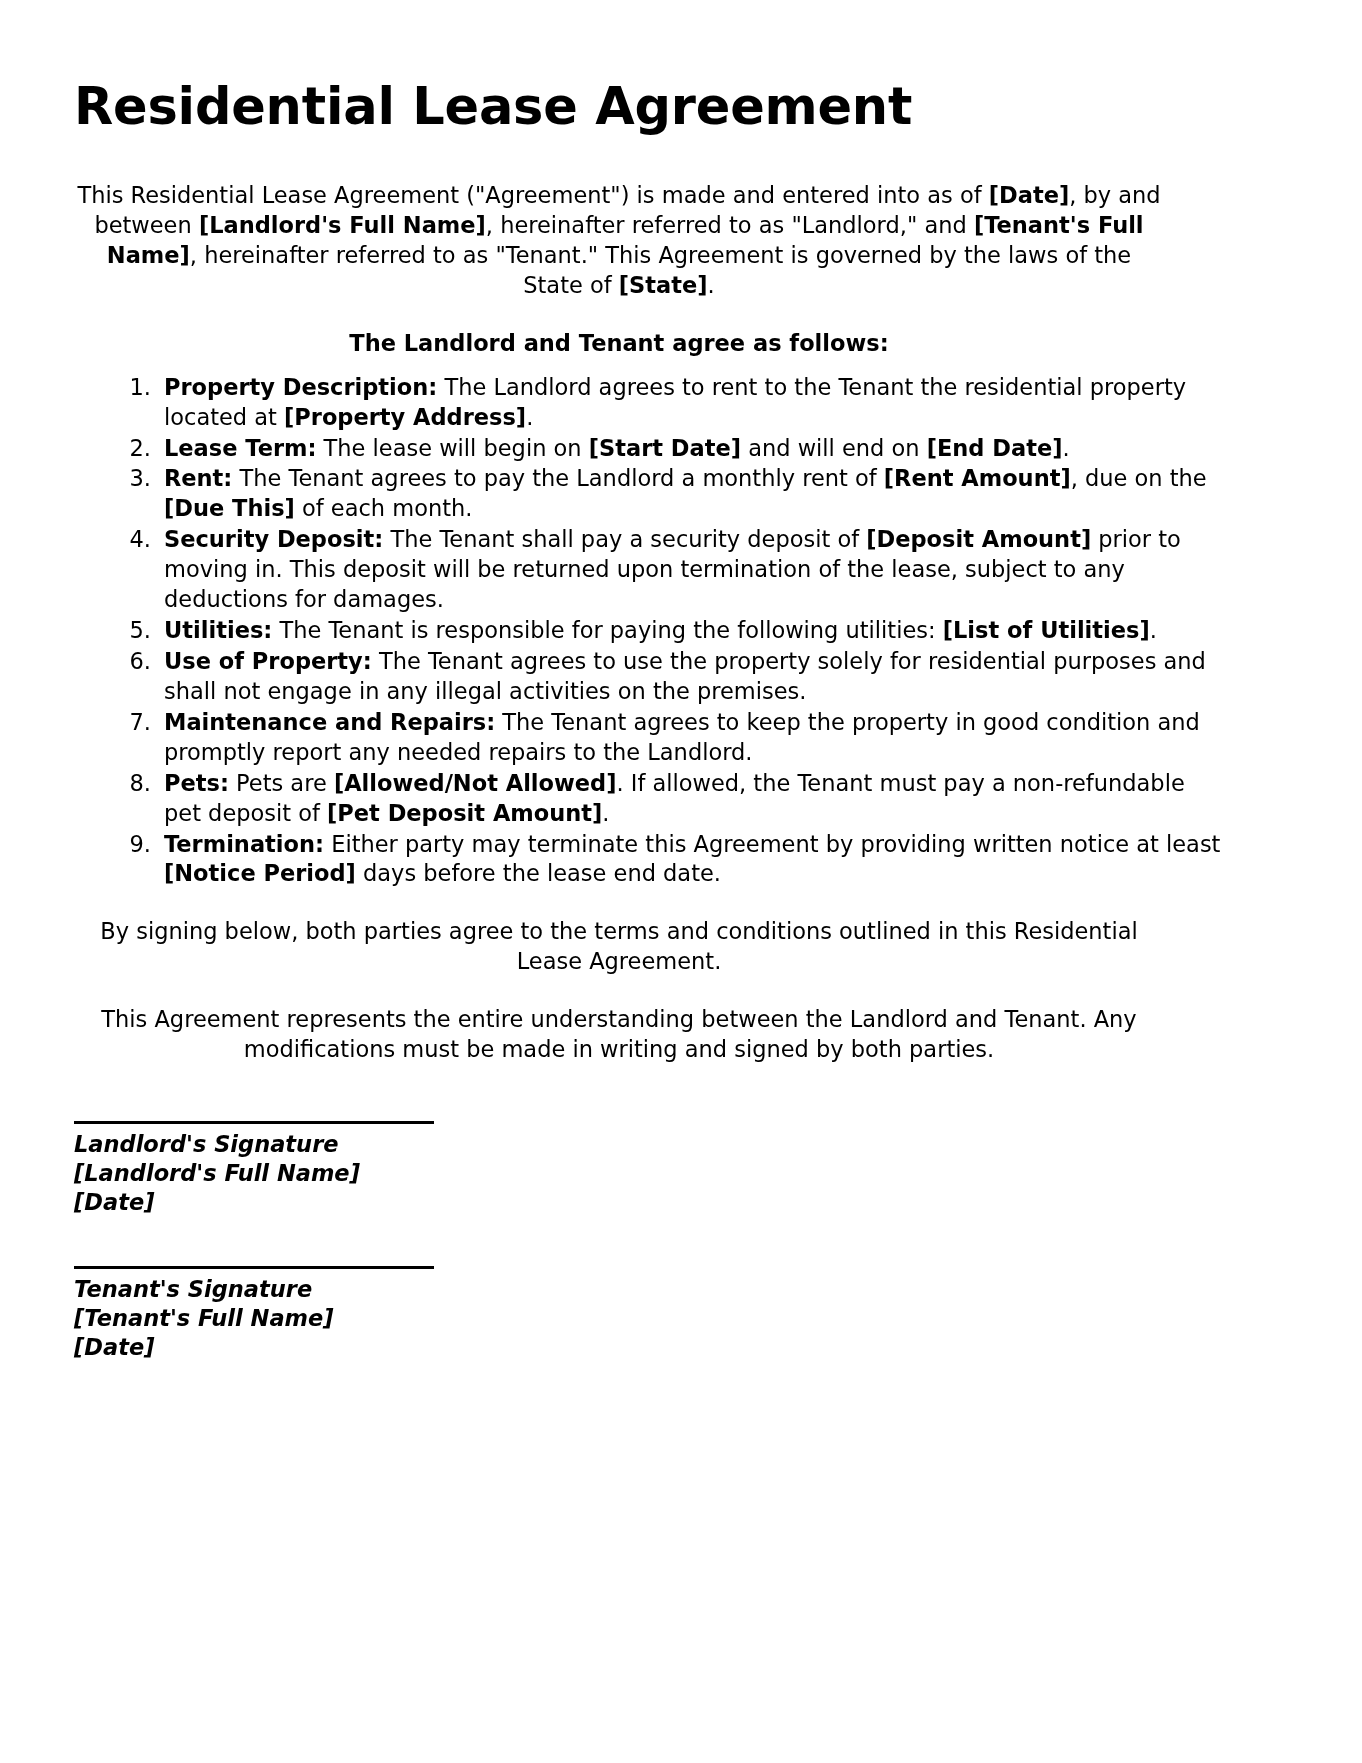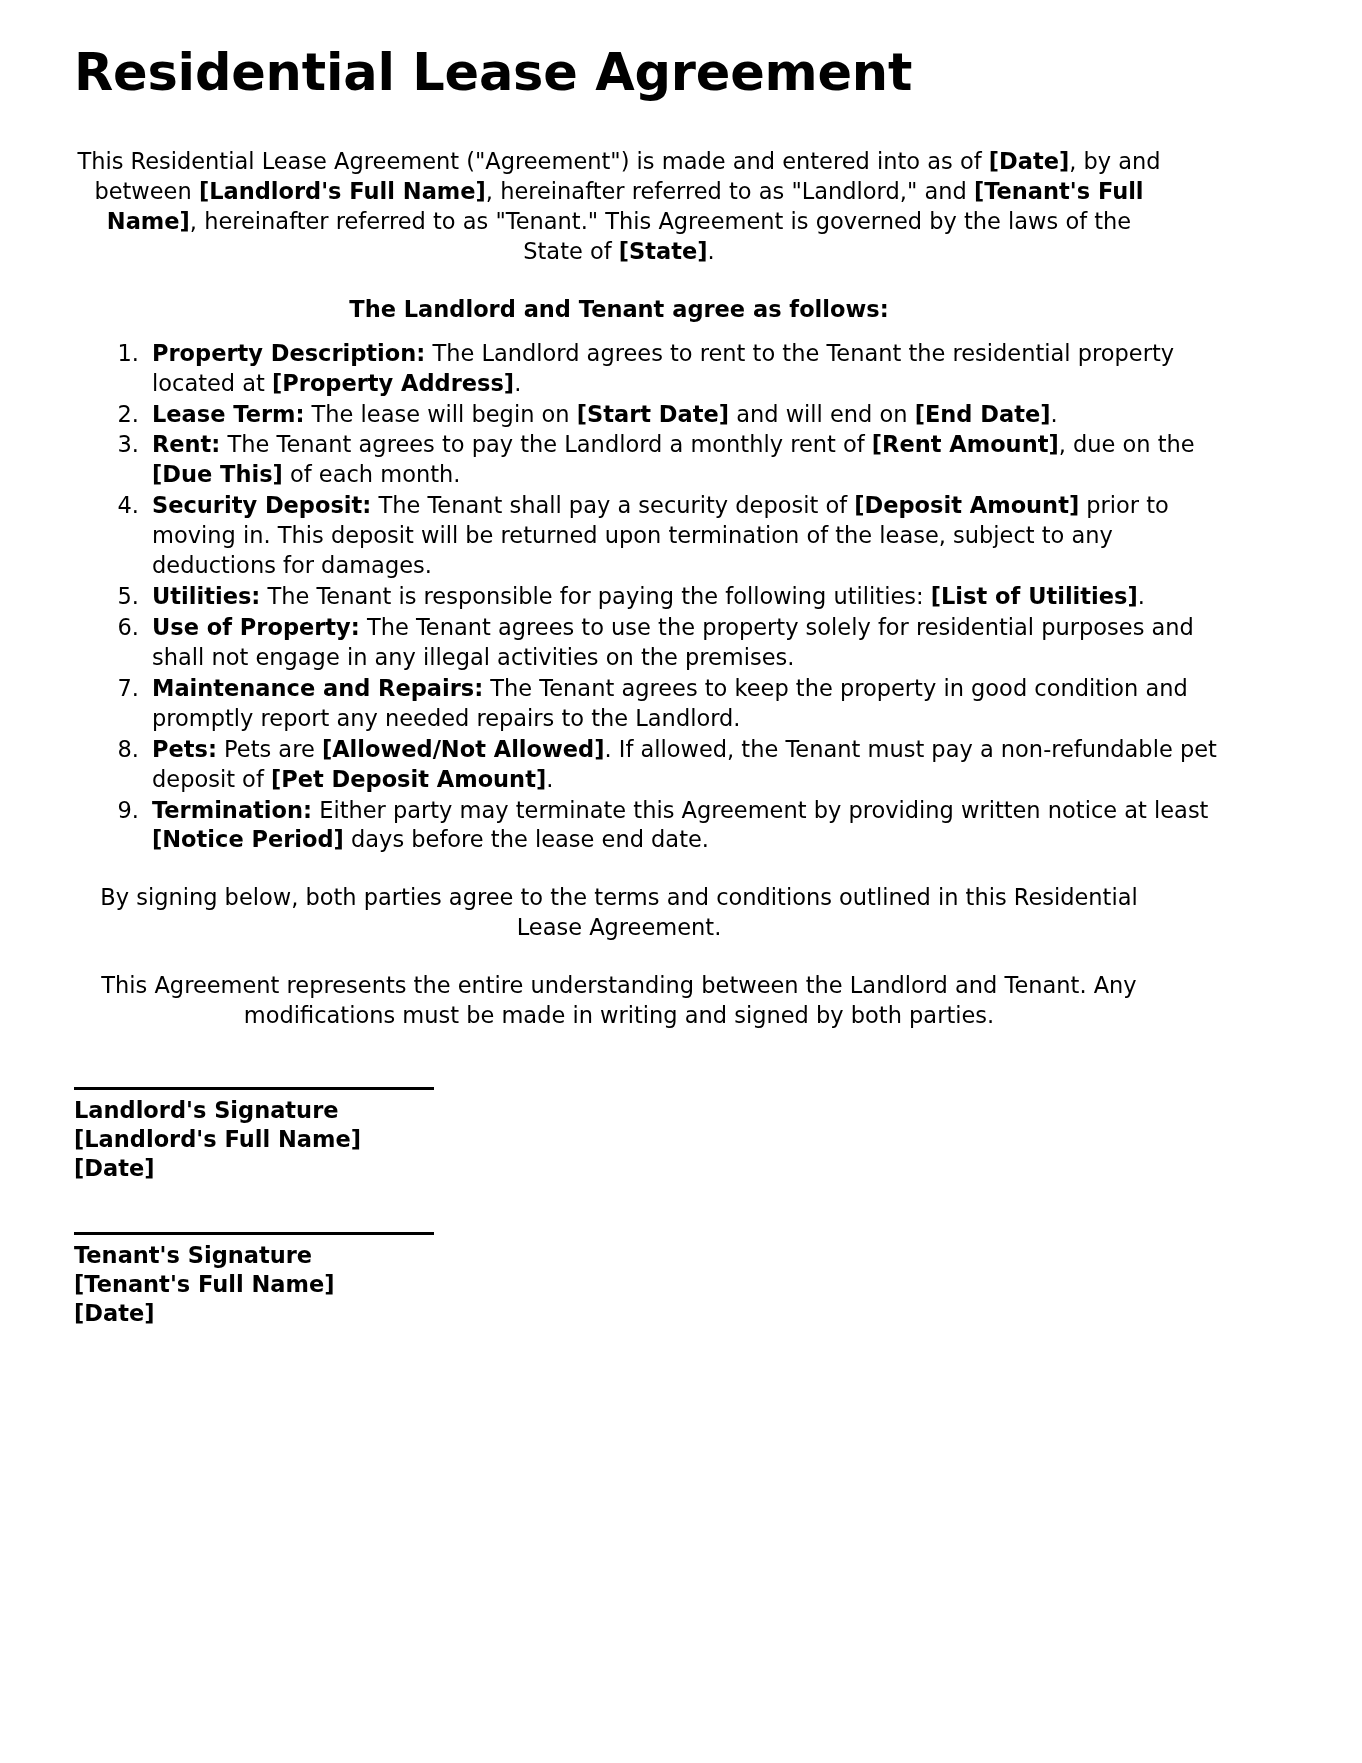--- a/index.html
+++ b/index.html
@@ -16,21 +16,21 @@
     overflow: hidden;
   }
 
   .page {
     position: absolute;
     left: 0;
     top: 0;
     width: 1362px;
     height: 1711px;
     box-sizing: border-box;
-    padding: 44px 78px 0 74px;
+    padding: 78px 78px 0 74px;
   }
 
   .doc-title {
     font-size: 51px;
     font-weight: bold;
     line-height: 1.12;
     letter-spacing: -0.2px;
     margin: 0 0 46px 0;
   }
 
@@ -49,21 +49,21 @@
 
   ol.terms {
     font-size: 22.5px;
     line-height: 1.33;
     margin: 0 0 28px 0;
     padding-left: 68px;
     max-width: 1085px;
   }
 
   ol.terms > li {
-    margin: 0 0 1px 4px;
+    margin: 0 0 1px 16px;
     padding-left: 6px;
   }
 
   b, strong {
     font-weight: bold;
   }
 
   .sig-block {
     margin-top: 56px;
   }
@@ -77,20 +77,21 @@
     height: 0;
     border-top: 3px solid #000;
     margin: 0 0 6px 0;
   }
 
   .sig-line {
     font-size: 22.5px;
     font-weight: bold;
     line-height: 1.28;
     white-space: pre;
+    font-style: italic;
   }
 
   .watermark {
     position: absolute;
     right: 70px;
     bottom: 38px;
     font-family: "DejaVu Sans Mono", monospace;
     font-size: 43px;
     color: #444444;
     letter-spacing: 2px;

